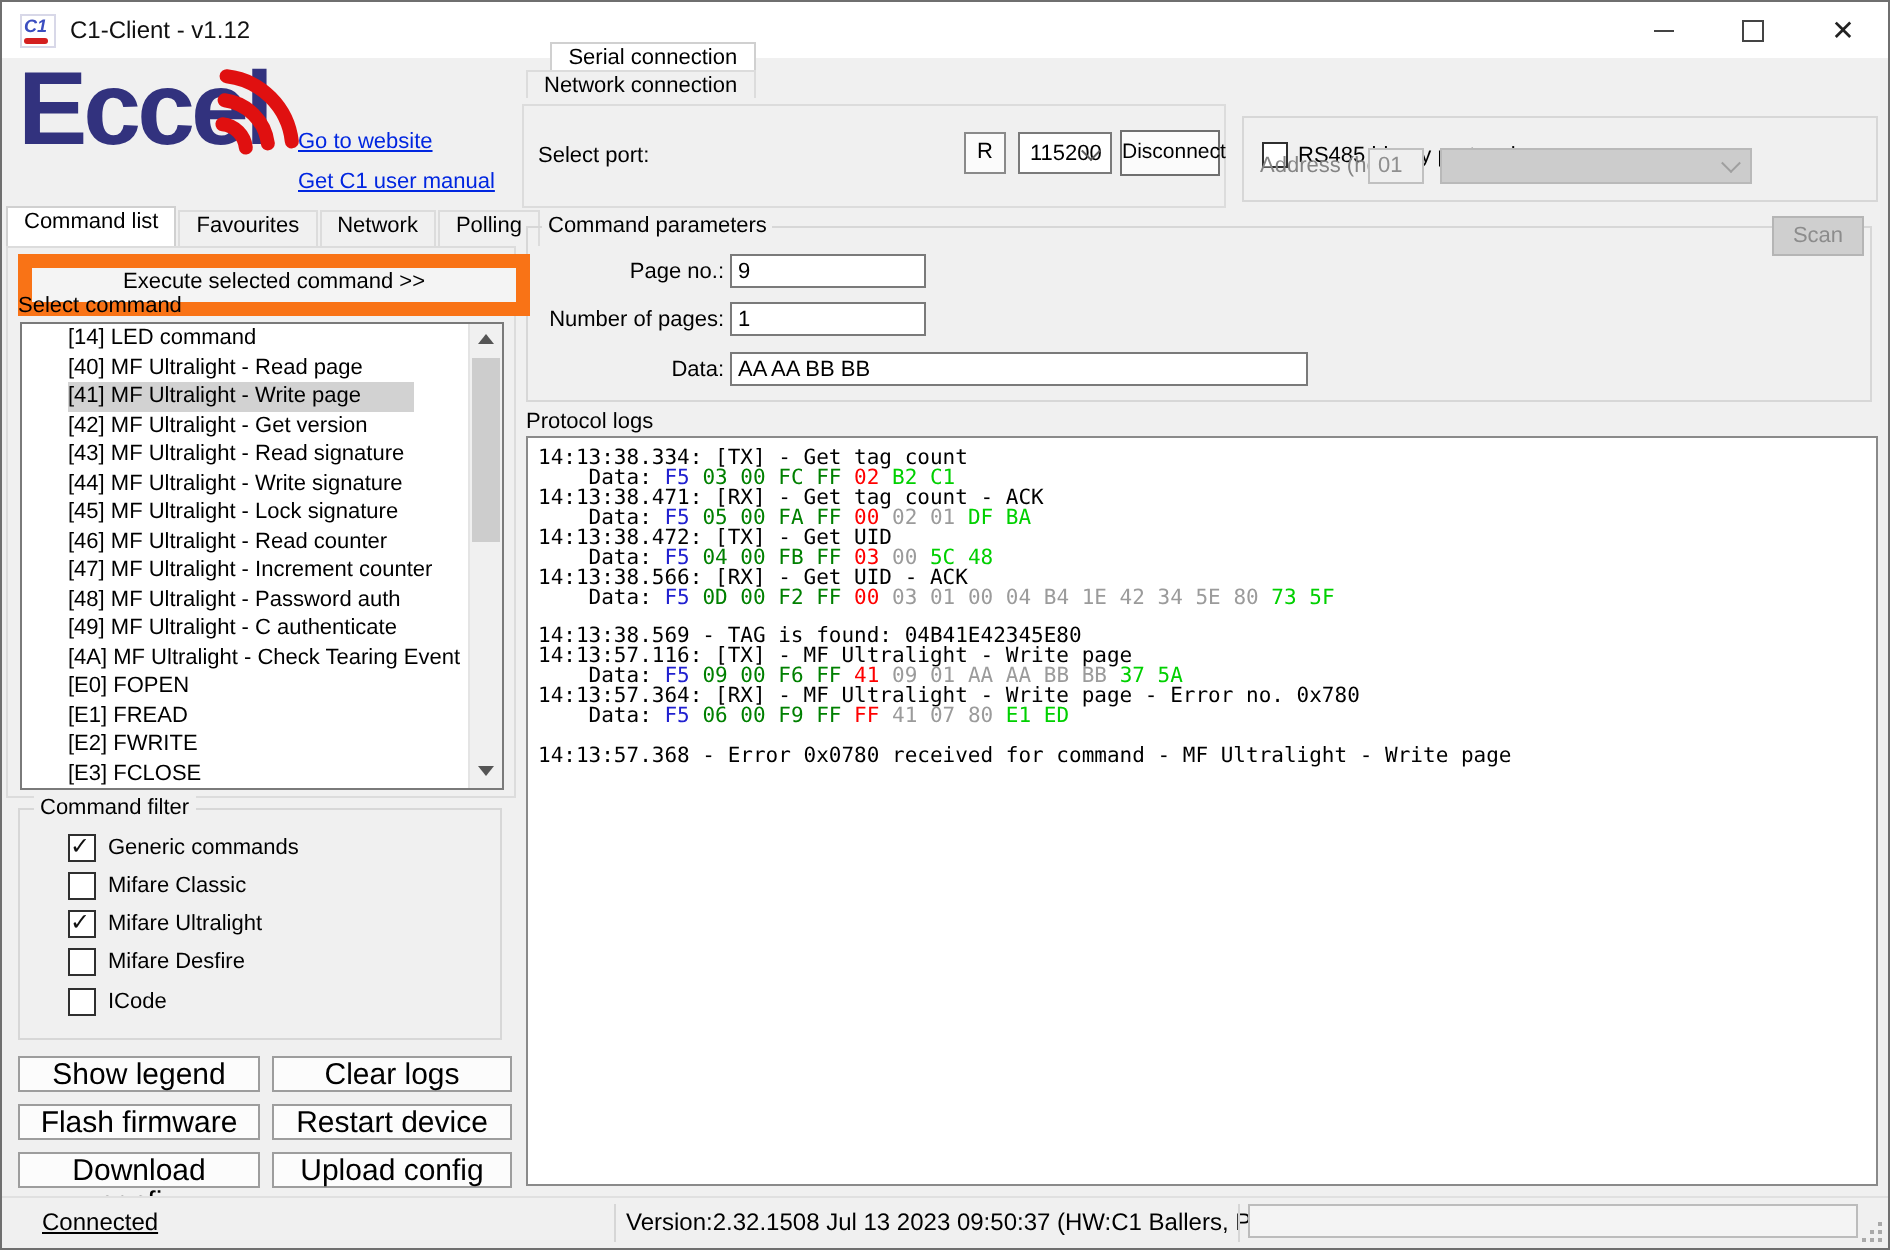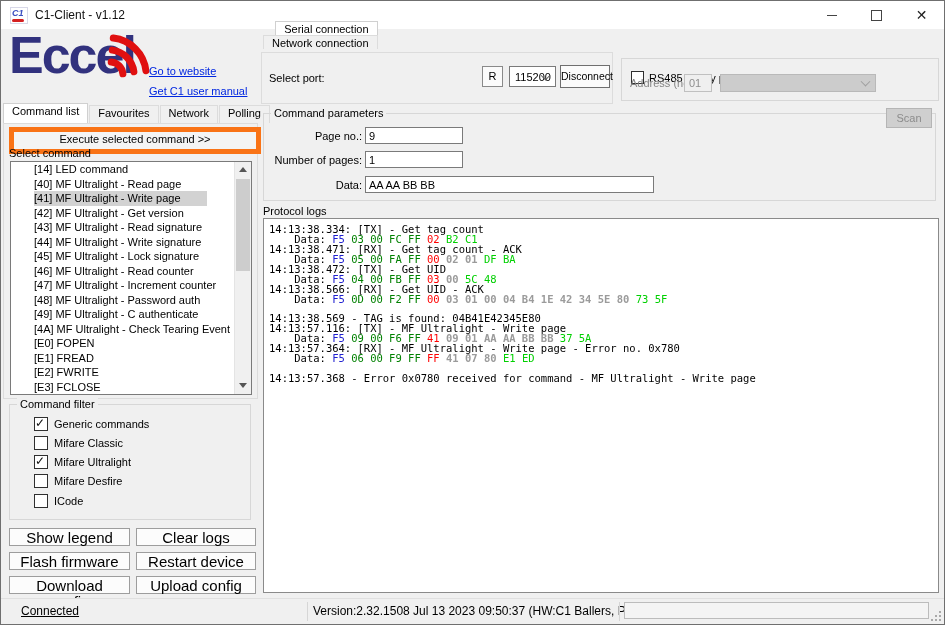--- a/index.html
+++ b/index.html
@@ -27,21 +27,21 @@
   .tabstrip{position:absolute;display:flex;align-items:flex-end;height:20px;}
   .ltabs{left:2px;top:102px;}
   .rtabs{left:262px;top:20px;flex-direction:column;}
   .tab{height:16px;background:#f0f0f0;border:1px solid #dcdcdc;border-bottom:none;
     padding:1px 8px 0;margin-right:1px;white-space:nowrap;cursor:default;}
   .tab.active{height:18px;background:#ffffff;border-color:#d0d0d0;position:relative;z-index:3;}
   .ltab-page{position:absolute;left:2px;top:122px;width:255px;height:276px;border:1px solid #dcdcdc;background:#f0f0f0;box-sizing:border-box;}
   .rtab-page{position:absolute;left:260px;top:51px;width:352px;height:52px;border:1px solid #dcdcdc;background:#f0f0f0;box-sizing:border-box;z-index:2;}
   
   .exec-btn{position:absolute;left:8px;top:126px;width:242px;height:17px;background:#f4f4f4;
-    border:5px solid #f97316;text-align:center;line-height:15px;font-size:11px;z-index:4;cursor:default;}
+    border:7px solid #f97316;text-align:center;line-height:15px;font-size:11px;z-index:4;cursor:default;}
   .lbl{position:absolute;font-size:11px;}
   .sel-cmd-lbl{left:8px;top:146px;z-index:4;}
   .listbox{position:absolute;left:9px;top:160px;width:242px;height:234px;background:#fff;
     border:1px solid #7a7a7a;box-sizing:border-box;z-index:4;overflow:hidden;}
   .cmd-item{height:14.5px;line-height:14.5px;padding-left:3px;white-space:nowrap;font-size:11px;}
   .cmd-item span{display:inline-block;}
   .cmd-item.sel span{background:#d2d2d2;padding-right:26px;}
   .scrollbar{position:absolute;right:0;top:0;bottom:0;width:16px;background:#f0f0f0;border-left:1px solid #e4e4e4;}
   .sb-btn{height:16px;position:relative;}
   .tri-up{width:0;height:0;border-left:4px solid transparent;border-right:4px solid transparent;border-bottom:5px solid #555;margin:5px auto 0;}
@@ -91,21 +91,21 @@
   .params-gb{left:262px;top:112px;width:673px;height:88px;z-index:1;}
   .cp-label{position:absolute;width:95px;text-align:right;font-size:11px;}
   .cp-input{position:absolute;border:1px solid #7a7a7a;background:#fff;font-size:11px;
     font-family:"Liberation Sans",sans-serif;padding:0 3px;box-sizing:border-box;height:17px;}
   
   .logs-lbl{left:262px;top:204px;}
   .logbox{position:absolute;left:262px;top:217px;width:676px;height:375px;background:#fff;
     border:1px solid #8a8a8a;box-sizing:border-box;padding:5px 0 0 5px;overflow:hidden;}
   .log-line{height:9.95px;line-height:10px;font-size:10.5px;font-family:"DejaVu Sans Mono",monospace;white-space:pre;}
   .c-k{color:#000000;}.c-b{color:#2020d0;}.c-g{color:#008000;}
-  .c-r{color:#ff0000;}.c-y{color:#9b9b9b;font-weight:bold;}.c-l{color:#00d000;}
+  .c-r{color:#ff0000;}.c-y{color:#9b9b9b;}.c-l{color:#00d000;}
   
   .statusbar{position:absolute;left:0;right:0;bottom:0;height:25px;background:#f0f0f0;border-top:1px solid #e0e0e0;}
   .status-left{position:absolute;left:20px;top:5px;font-size:12px;text-decoration:underline;}
   .status-center{position:absolute;left:312px;top:5px;font-size:12px;}
   .sep{position:absolute;width:1px;top:3px;bottom:3px;background:#d6d6d6;}
   .sep1{left:306px;}.sep2{left:618px;}
   .progress{position:absolute;left:623px;top:3px;width:305px;height:17px;border:1px solid #bcbcbc;background:#f4f4f4;box-sizing:border-box;}
   .grip{position:absolute;right:3px;bottom:3px;width:10px;height:10px;}
   .grip::before{content:"";position:absolute;right:0;bottom:0;width:2px;height:2px;background:#a9a9a9;
     box-shadow:-4px 0 #a9a9a9,-8px 0 #a9a9a9,0 -4px #a9a9a9,-4px -4px #a9a9a9,0 -8px #a9a9a9;}

